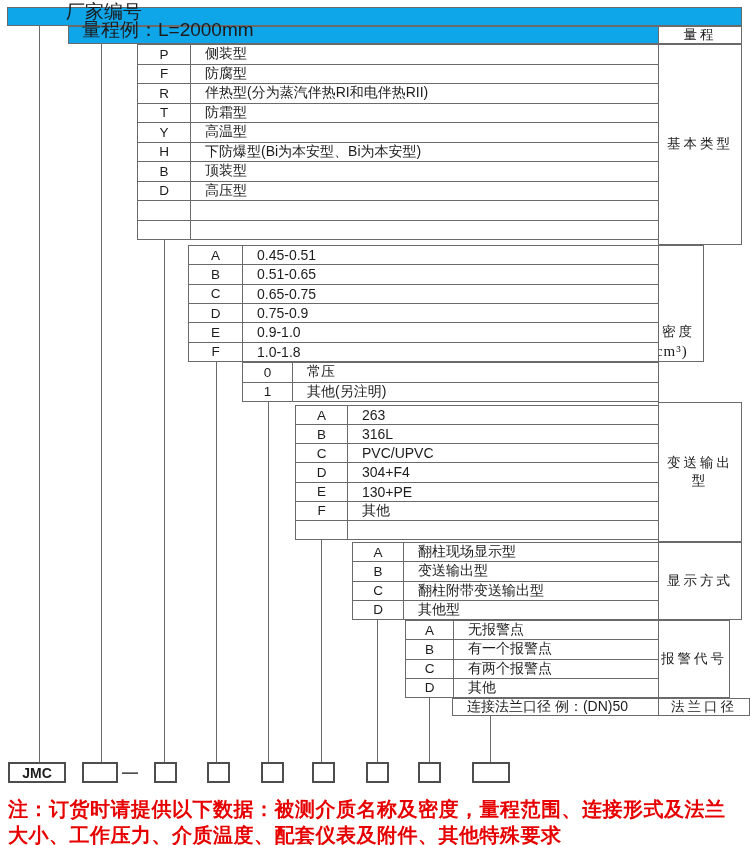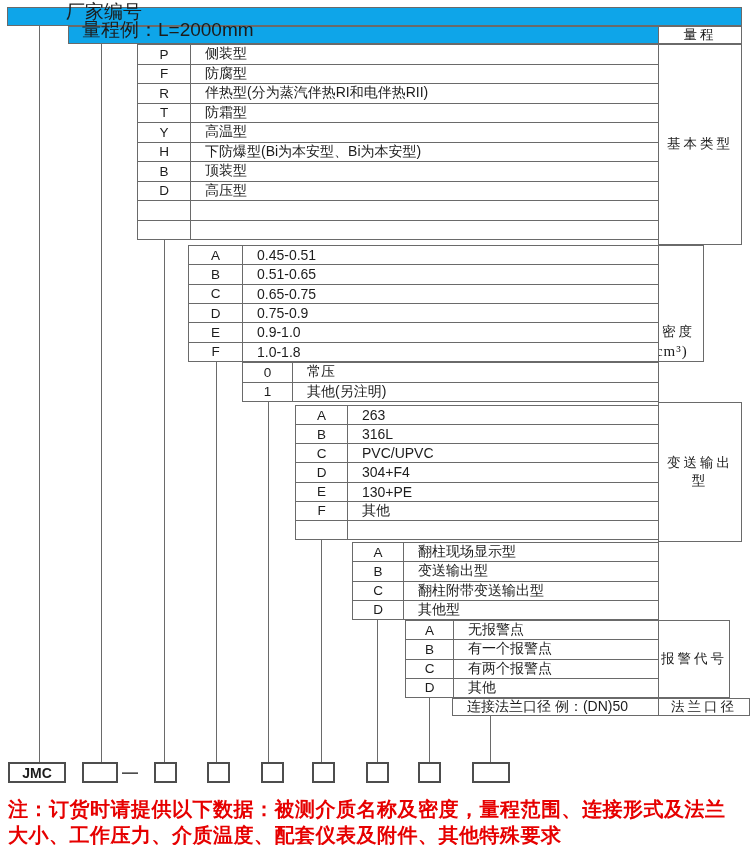--- a/index.html
+++ b/index.html
@@ -49,20 +49,23 @@
     <div class="label-cell" style="left: 658px; width: 84px; top: 44px; height: 201px;">
       <div>基本类型</div>
     </div>
     <div class="label-cell" style="left: 620px; width: 84px; top: 245px; height: 117px; justify-content: flex-end;">
       <div>介质密度</div>
       <div class="sub">(g/cm³)</div>
     </div>
     <div class="label-cell" style="left: 658px; width: 84px; top: 402px; height: 140px;">
       <div>变送输出型</div>
     </div>
+    <div class="label-cell" style="left: 658px; width: 84px; top: 542px; height: 78px;">
+      <div>显示方式</div>
+    </div>
     <div class="label-cell" style="left: 658px; width: 72px; top: 620px; height: 78px;">
       <div>报警代号</div>
     </div>
     <div class="label-cell" style="left: 658px; width: 92px; top: 698px; height: 18px;">
       <div>法兰口径</div>
     </div>
     <div class="tbl" style="left: 137px; top: 44px; width: 522px; height: 196px;">
       <div class="trow">
         <div class="tcode" style="width: 53px;">P</div>
         <div class="tdesc">侧装型</div>

